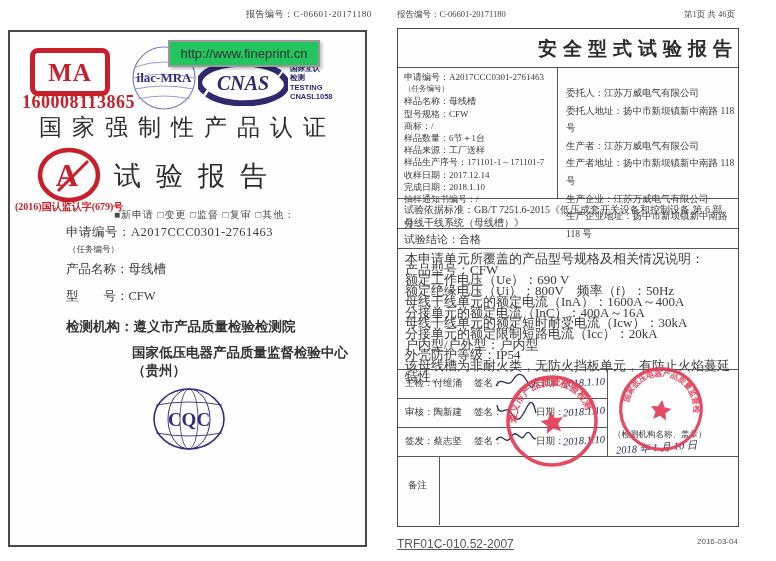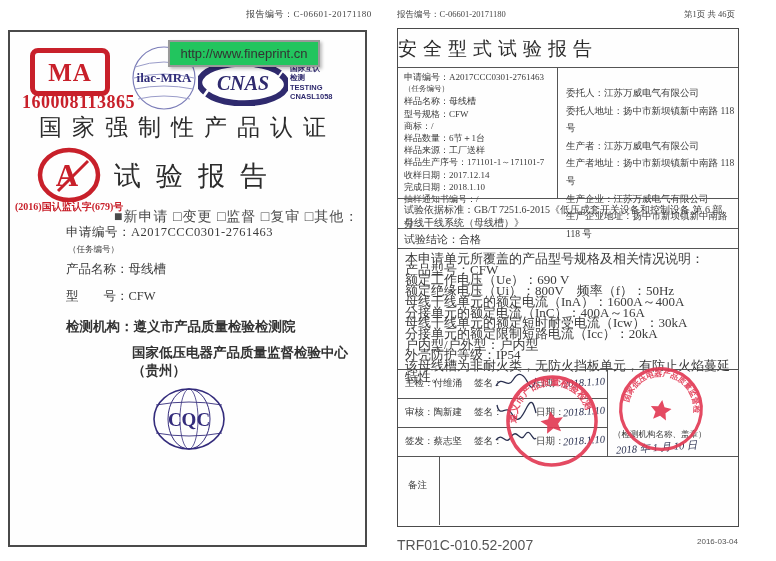--- a/index.html
+++ b/index.html
@@ -21,54 +21,54 @@
              box-shadow:2px 2px 3px rgba(0,0,0,.25);display:flex;align-items:center;justify-content:center;
              font-family:"Liberation Sans","DejaVu Sans",sans-serif;font-size:13px;color:#333;z-index:6;}
   .cnas{left:188px;top:28px;}
   .cnas-side{left:280px;top:22px;font-family:"Liberation Sans",sans-serif;font-size:7.5px;line-height:9.5px;
              font-weight:bold;color:#2f2a6e;}
   .cert-title{left:0;top:80px;width:100%;text-align:center;font-size:23px;color:#2c2c2c;
               letter-spacing:10px;font-weight:500;}
   .cal{left:26px;top:114px;}
   .report-title{left:104px;top:126px;font-size:27px;color:#2c2c2c;letter-spacing:15px;}
   .cal-caption{left:5px;top:168px;font-size:10px;font-weight:bold;color:#c8202a;}
-  .checkbox-row{left:104px;top:176px;font-size:14px;color:#4a4a4a;letter-spacing:1px;}
+  .checkbox-row{left:104px;top:176px;font-size:10px;color:#4a4a4a;letter-spacing:1px;}
   .f-appno{left:56px;top:192px;font-size:12.5px;letter-spacing:.5px;}
   .f-taskno{left:58px;top:212px;font-size:8.5px;}
   .f-product{left:56px;top:229px;font-size:12.5px;}
   .f-model{left:56px;top:256px;font-size:12.5px;text-align:center;}
   .f-agency{left:56px;top:286px;font-size:13.5px;font-weight:bold;color:#333;}
   .f-agency2{left:122px;top:312px;font-size:13.5px;font-weight:bold;color:#333;}
   .cqc{left:140px;top:353px;}
 
   
   .p2-repno{left:397px;top:9px;font-size:8.5px;color:#444;}
   .p2-pageno{left:684px;top:9px;font-size:8.5px;color:#444;}
   .page2{left:397px;top:28px;width:340px;height:497px;border:1.5px solid #4a4a4a;background:#fefefe;}
   .hline{position:absolute;left:0;width:100%;border-top:1px solid #555;}
   .vline{position:absolute;border-left:1px solid #555;}
-  .p2-title{left:0;top:7px;width:100%;text-align:left;font-size:19px;font-weight:normal;
+  .p2-title{left:0;top:7px;width:100%;text-align:right;font-size:19px;font-weight:bold;
             letter-spacing:6px;color:#2c2c2c;}
   .info-left{left:6px;top:42px;font-size:9px;line-height:12.2px;}
   .info-left .small{font-size:7.5px;}
   .info-right{left:168px;top:56px;font-size:9.5px;line-height:17.6px;}
   .std{left:6px;font-size:10px;}
   .concl{left:6px;top:203px;font-size:11px;font-weight:500;}
   .spec{left:7px;top:225px;font-size:13px;line-height:10.7px;}
   .sign-row{left:0;height:29px;width:209px;}
   .sign-role{position:absolute;left:7px;top:8px;font-size:9.5px;}
   .sign-label{position:absolute;left:76px;top:8px;font-size:9.5px;}
   .sign-date{position:absolute;left:138px;top:8px;font-size:9.5px;}
   .hand{font-style:italic;color:#2a3050;font-size:10.5px;transform:rotate(-4deg);display:inline-block;}
   .scribble{position:absolute;left:96px;top:3px;}
   .stamp-note{left:215px;top:400px;font-size:8.5px;width:125px;}
   .stamp-date{left:218px;top:412px;}
   .remark-label{left:10px;top:450px;font-size:9.5px;}
   .stamp{z-index:5;opacity:.92;}
-  .footer-l{left:397px;top:537px;font-size:14px;color:#555;font-family:"Liberation Sans",sans-serif;}
+  .footer-l{left:397px;top:537px;font-size:12px;color:#555;font-family:"Liberation Sans",sans-serif;text-decoration:underline;}
   .footer-r{left:697px;top:537px;font-size:8px;color:#555;font-family:"Liberation Sans",sans-serif;}
 </style>
 </head>
 <body>
 
 <div class="canvas">
 
   <div class="abs p1-repno">报告编号：C-06601-20171180</div>
 
   <div class="abs page1">

